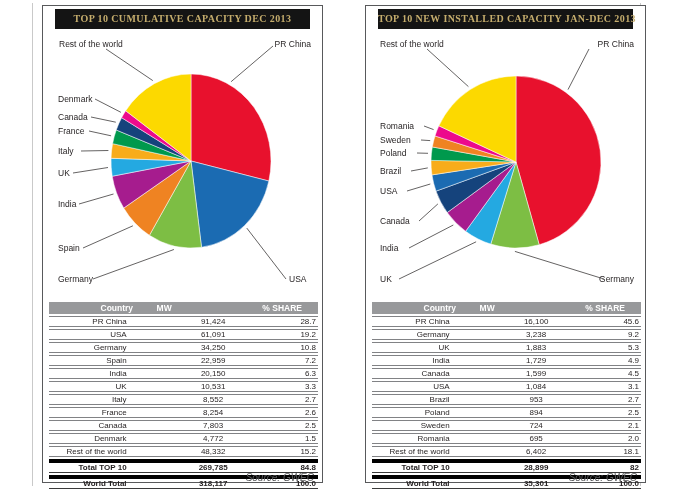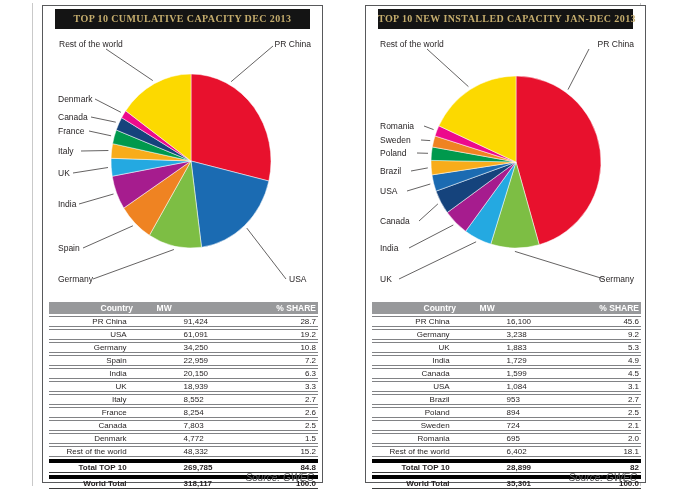--- a/index.html
+++ b/index.html
@@ -14,24 +14,24 @@
   .title-bar { position:absolute; top:3px; left:12px; right:12px; height:20px; background:#141414;
     color:#c5ad6d; font-family:"Liberation Serif",serif; font-weight:bold; font-size:10px;
     letter-spacing:0.4px; text-align:center; line-height:20px; white-space:nowrap; }
   .chart-area { position:absolute; top:23px; left:0; width:281px; height:267px; }
   .chart-area svg { position:absolute; left:0; top:0; }
   .pie-label { position:absolute; font-size:8.5px; line-height:10px; color:#231f20; white-space:nowrap; }
   .cap-table { position:absolute; top:294px; left:6px; width:269px; border-collapse:separate; border-spacing:0 2px; table-layout:fixed; }
   .cap-table th { background:#98999b; color:#ffffff; font-weight:bold; font-size:8.5px; height:12px; line-height:12px; }
   .cap-table th.h0 { width:40%; text-align:center;padding-left:28px; }
   .cap-table th.h1 { width:32%; text-align:left; }
-  .cap-table th.h2 { width:28%; text-align:right; padding-right:2px; }
+  .cap-table th.h2 { width:28%; text-align:right; padding-right:16px; }
   .cap-table td { font-size:8px; height:8px; line-height:9px; border-top:1px solid #818285; border-bottom:1px solid #818285; overflow:hidden; }
   .cap-table td.c0 { text-align:right; padding-right:30px; }
-  .cap-table td.c1 { text-align:left; padding-left:27px; }
+  .cap-table td.c1 { text-align:center; padding-left:27px; }
   .cap-table td.c2 { text-align:right; padding-right:2px; }
   .cap-table tr.total-row td { font-weight:bold; border-top:4px solid #000000; border-bottom:1px solid #3a3a3a; }
   .source { position:absolute; right:8px; top:466px; font-size:10px; font-style:italic; color:#58595b; }
 </style>
 </head>
 <body>
 
 <div class="page">
   <div class="edge-line l"></div>
   <div class="edge-line r"></div>
@@ -106,21 +106,21 @@
             <td class="c1">22,959</td>
             <td class="c2">7.2</td>
           </tr>
           <tr class="data-row">
             <td class="c0">India</td>
             <td class="c1">20,150</td>
             <td class="c2">6.3</td>
           </tr>
           <tr class="data-row">
             <td class="c0">UK</td>
-            <td class="c1">18,939</td>
+            <td class="c1">10,531</td>
             <td class="c2">3.3</td>
           </tr>
           <tr class="data-row">
             <td class="c0">Italy</td>
             <td class="c1">8,552</td>
             <td class="c2">2.7</td>
           </tr>
           <tr class="data-row">
             <td class="c0">France</td>
             <td class="c1">8,254</td>

